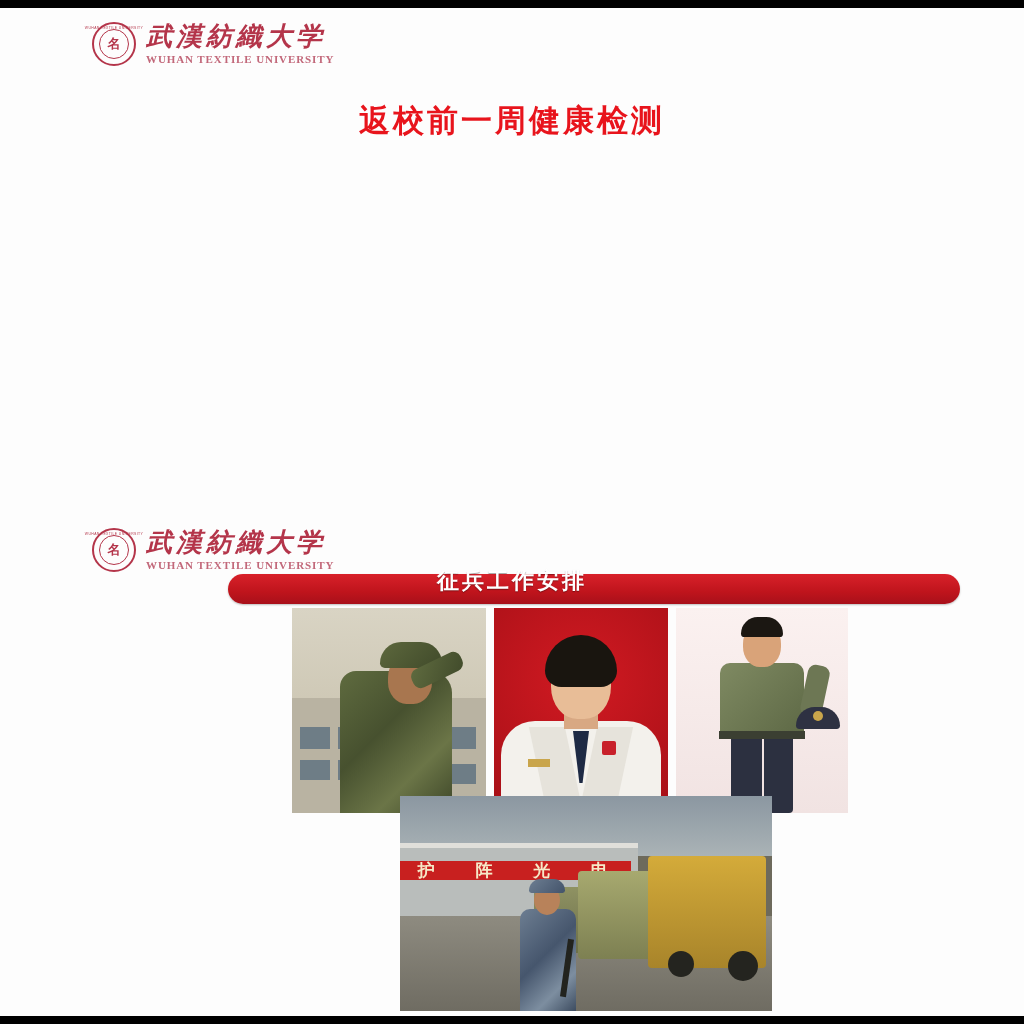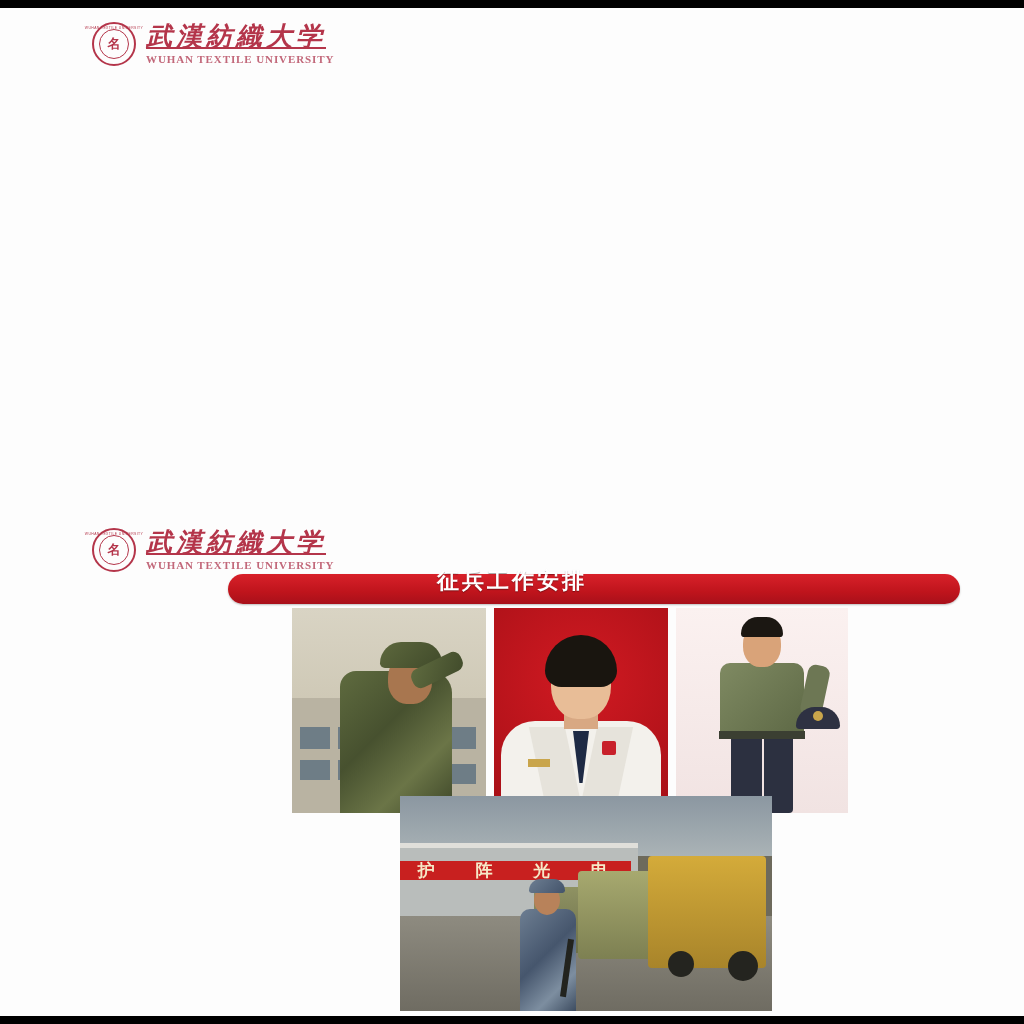--- a/index.html
+++ b/index.html
@@ -86,21 +86,20 @@
     line-height: 1;
   }
   .logo-cn {
     font-family: "Liberation Serif", serif;
     font-style: italic;
     font-weight: bold;
     font-size: 26px;
     color: #b4354a;
     letter-spacing: 4px;
     white-space: nowrap;
-    text-decoration: underline;
   }
   .logo-en {
     font-family: "Liberation Serif", serif;
     font-weight: bold;
     font-size: 11px;
     color: #c2687a;
     letter-spacing: 0.9px;
     margin-top: 4px;
     white-space: nowrap;
   }
@@ -299,20 +298,21 @@
       <div class="logo-seal">
         <span class="seal-ring-text">WUHAN TEXTILE UNIVERSITY</span>
         <span class="seal-char">名</span>
       </div>
       <div class="logo-words">
         <span class="logo-cn">武漢紡織大学</span>
         <span class="logo-en">WUHAN TEXTILE UNIVERSITY</span>
       </div>
     </div>
 
+    <div class="s1-title">返校前一周健康检测</div>
 
 
   </div>
 
   <div class="slide2">
 
     <div class="logo">
       <div class="logo-seal">
         <span class="seal-ring-text">WUHAN TEXTILE UNIVERSITY</span>
         <span class="seal-char">名</span>

